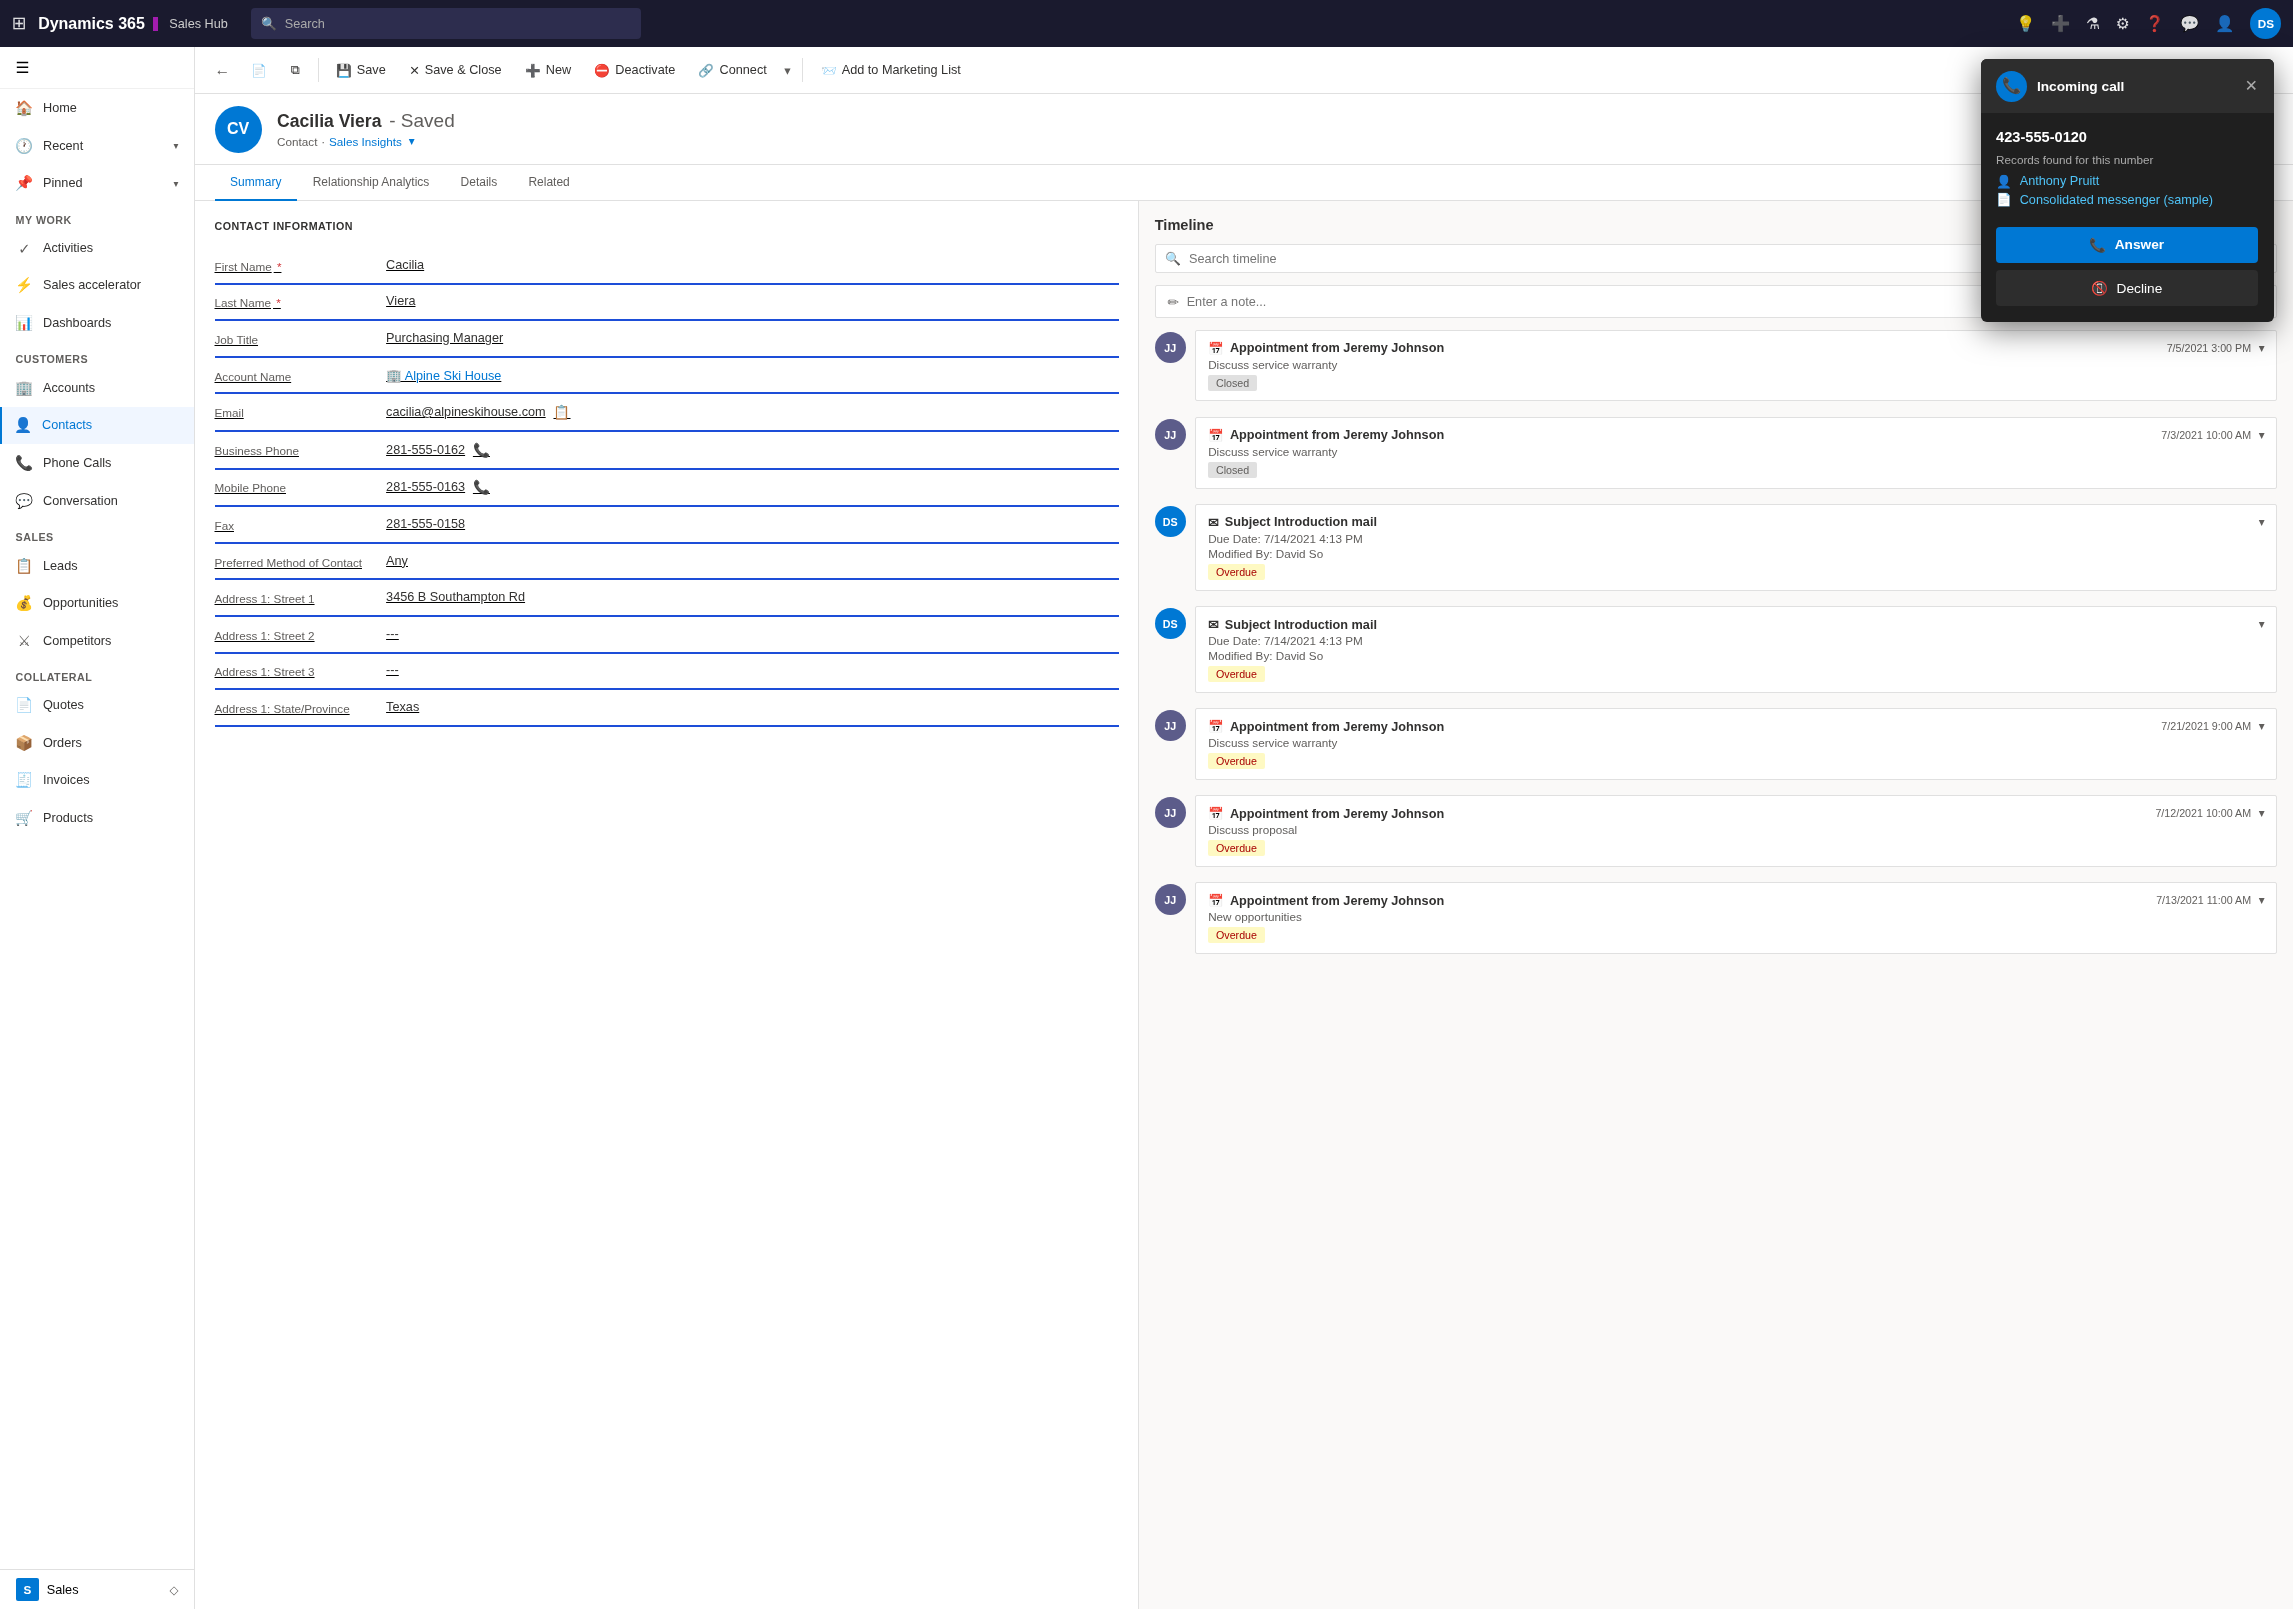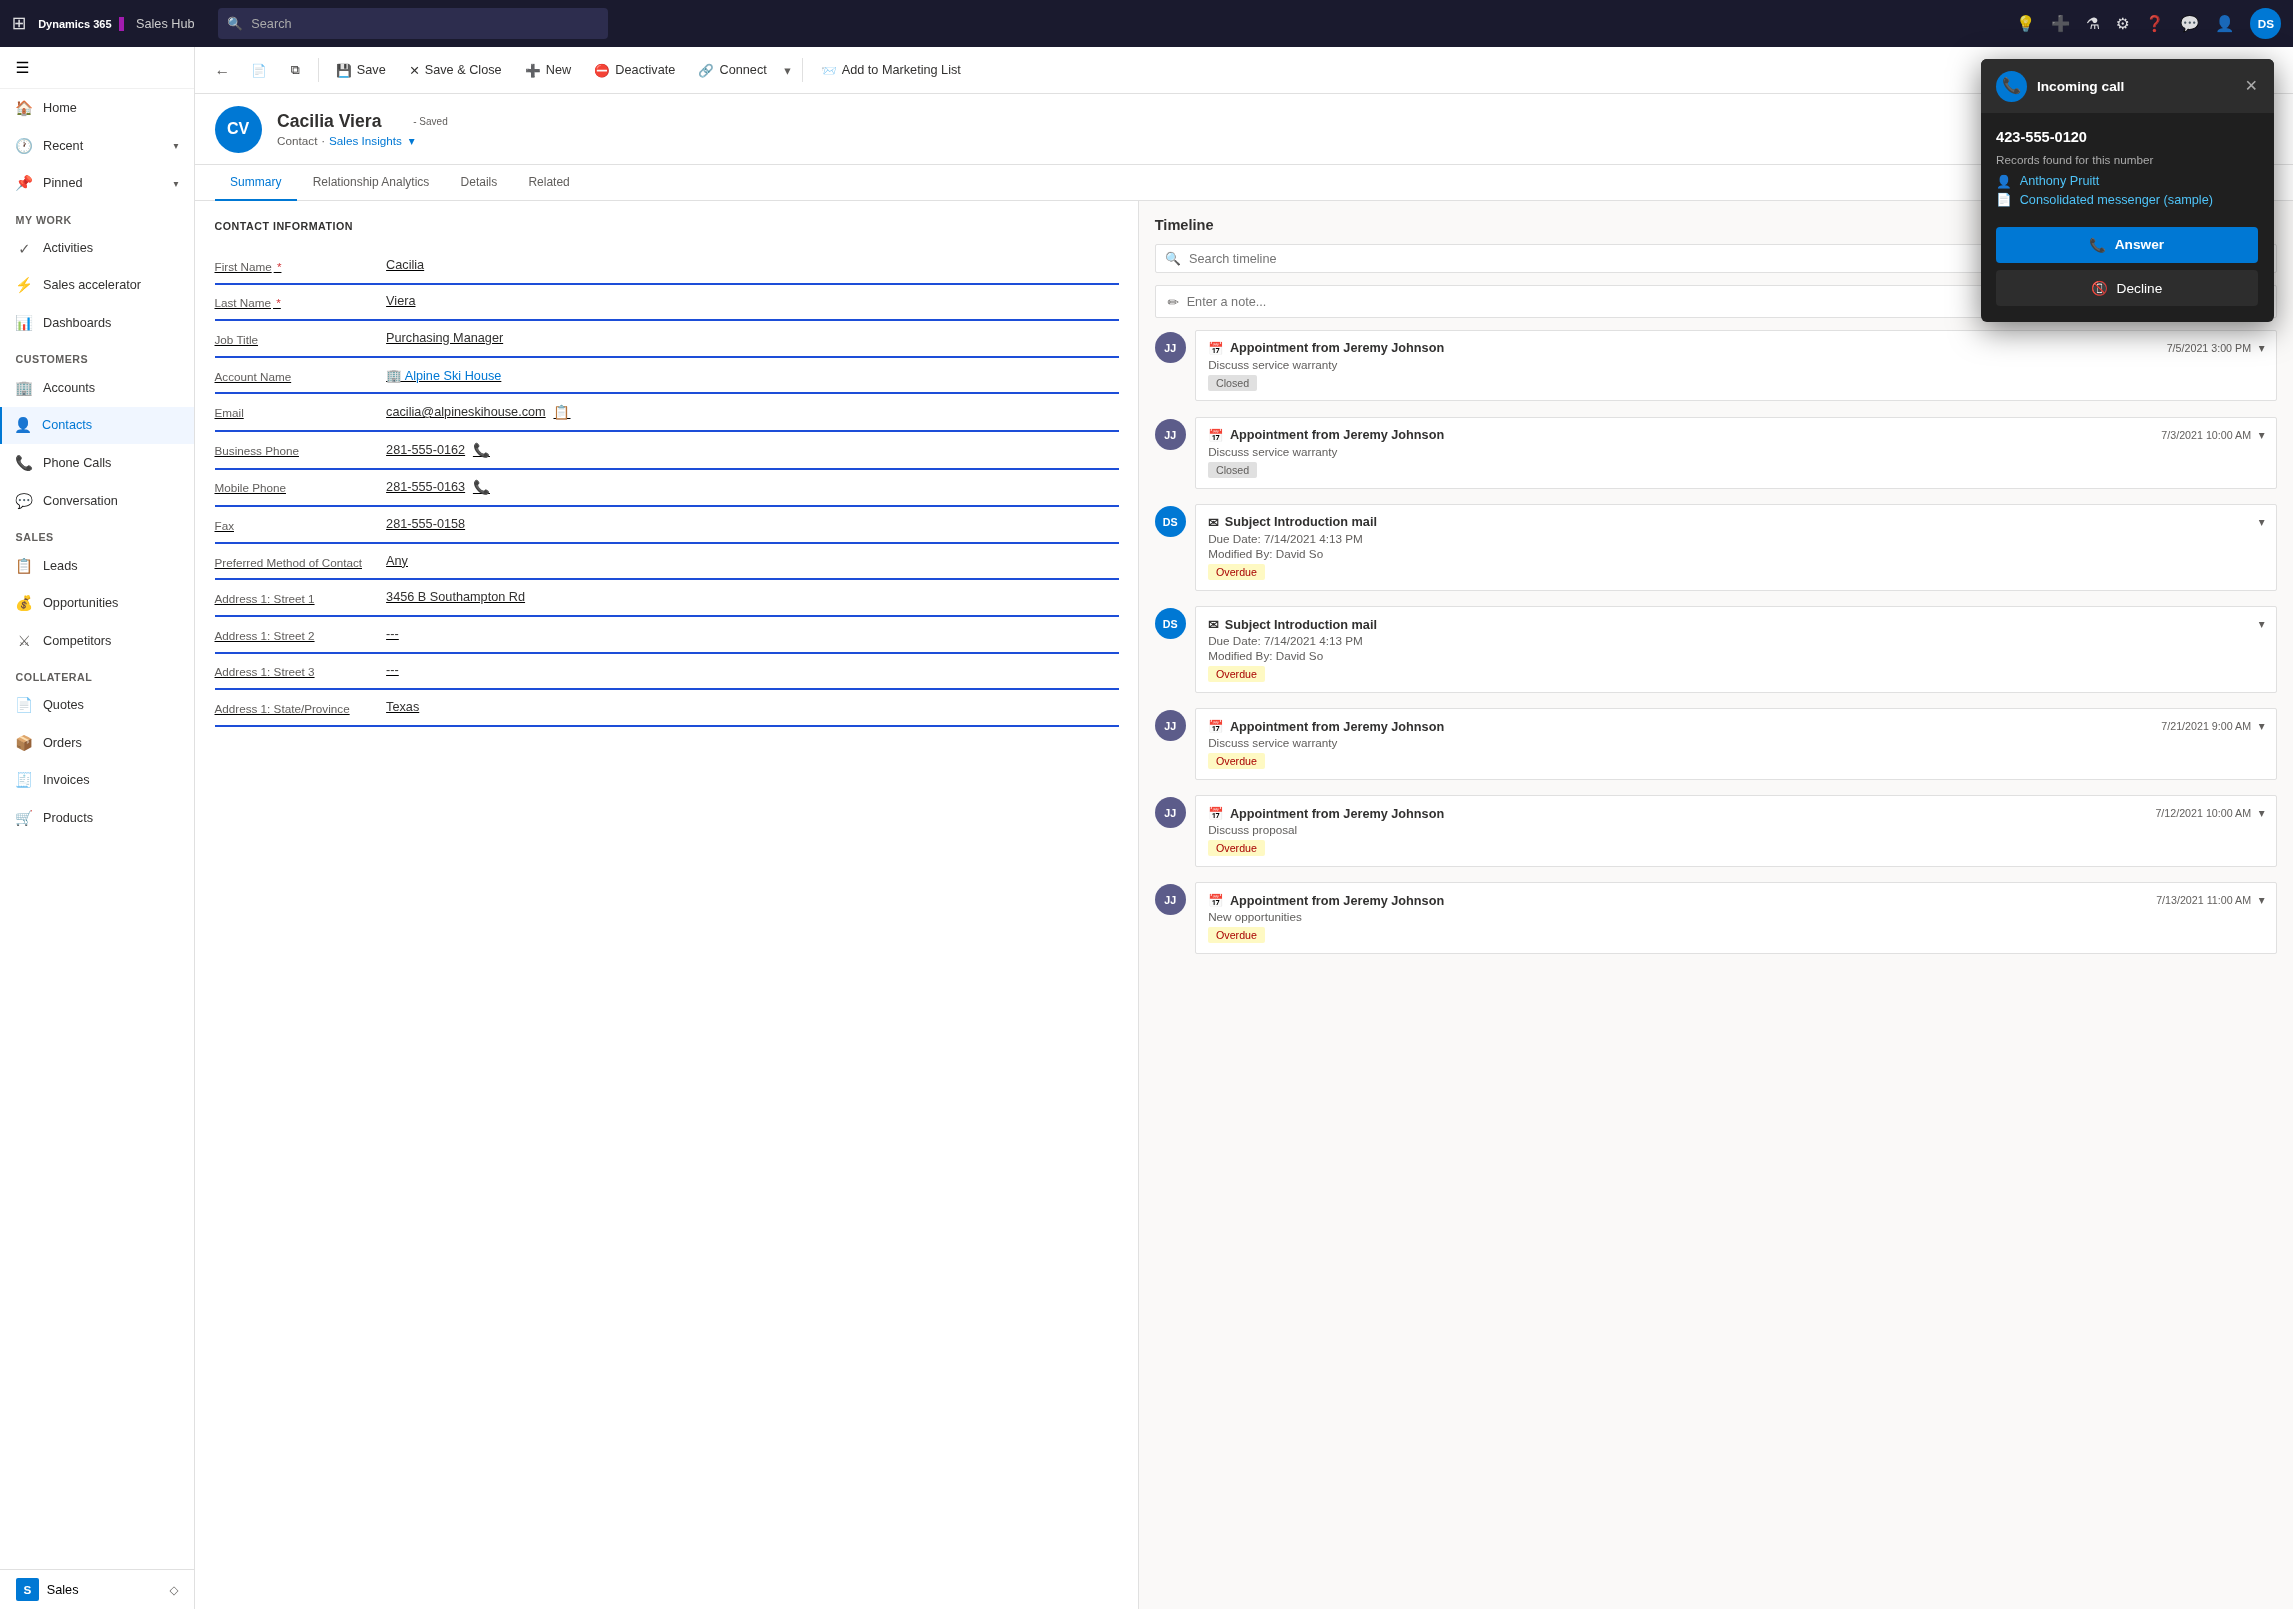--- a/index.html
+++ b/index.html
@@ -5,21 +5,21 @@
     * { box-sizing: border-box; margin: 0; padding: 0; }
     body { font-family: 'Segoe UI', sans-serif; font-size: 12.7px; background: #f3f3f3; overflow: hidden; height: 100vh; display: flex; flex-direction: column; }
 
     
     .top-nav {
       display: flex; align-items: center; background: #1a1a2e; color: white;
       height: 47px; padding: 0 11.7px; gap: 11.7px; flex-shrink: 0;
     }
     .top-nav .grid-icon { font-size: 17.6px; cursor: pointer; opacity: 0.85; }
     .top-nav .brand { display: flex; align-items: center; gap: 7.8px; margin-right: 11.7px; }
-    .top-nav .brand-name { font-size: 11px; font-weight: 600; color: white; }
+    .top-nav .brand-name { font-size: 16px; font-weight: 600; color: white; }
     .top-nav .brand-app { font-size: 12.7px; color: #ccc; border-left: 5px solid #a21caf; padding-left: 11.7px; }
     .top-nav .search-bar {
       flex: 1; max-width: 390px; display: flex; align-items: center;
       background: #2d2d4e; border-radius: 3.9px; padding: 0 9.8px; height: 31px; gap: 7.8px;
     }
     .top-nav .search-bar input {
       background: transparent; border: none; outline: none; color: white;
       font-size: 12.7px; width: 100%;
     }
     .top-nav .search-bar input::placeholder { color: #aaa; }
@@ -79,21 +79,21 @@
       background: white; border-bottom: 1px solid #e0e0e0;
       padding: 11.7px 19.5px; display: flex; align-items: center; gap: 15.6px; flex-shrink: 0;
     }
     .record-avatar {
       width: 47px; height: 47px; border-radius: 50%; background: #0078d4;
       display: flex; align-items: center; justify-content: center;
       font-size: 16px; font-weight: 700; color: white; flex-shrink: 0;
     }
     .record-info { display: flex; flex-direction: column; gap: 2px; }
     .record-name { font-size: 17.6px; font-weight: 600; color: #323130; display: flex; align-items: center; gap: 7.8px; }
-    .record-saved { font-size: 10px; color: #605e5c; font-weight: 400; margin-left: 24px; }
+    .record-saved { font-size: 19px; color: #605e5c; font-weight: 400; }
     .record-meta { font-size: 11.7px; color: #605e5c; display: flex; align-items: center; gap: 3.9px; }
     .record-meta-link { color: #0078d4; cursor: pointer; display: flex; align-items: center; gap: 7px; }
 
     
     .tabs {
       background: white; border-bottom: 1px solid #e0e0e0;
       display: flex; padding: 0 19.5px; flex-shrink: 0;
     }
     .tab {
       padding: 9.8px 15.6px; cursor: pointer; font-size: 12px; color: #605e5c;

